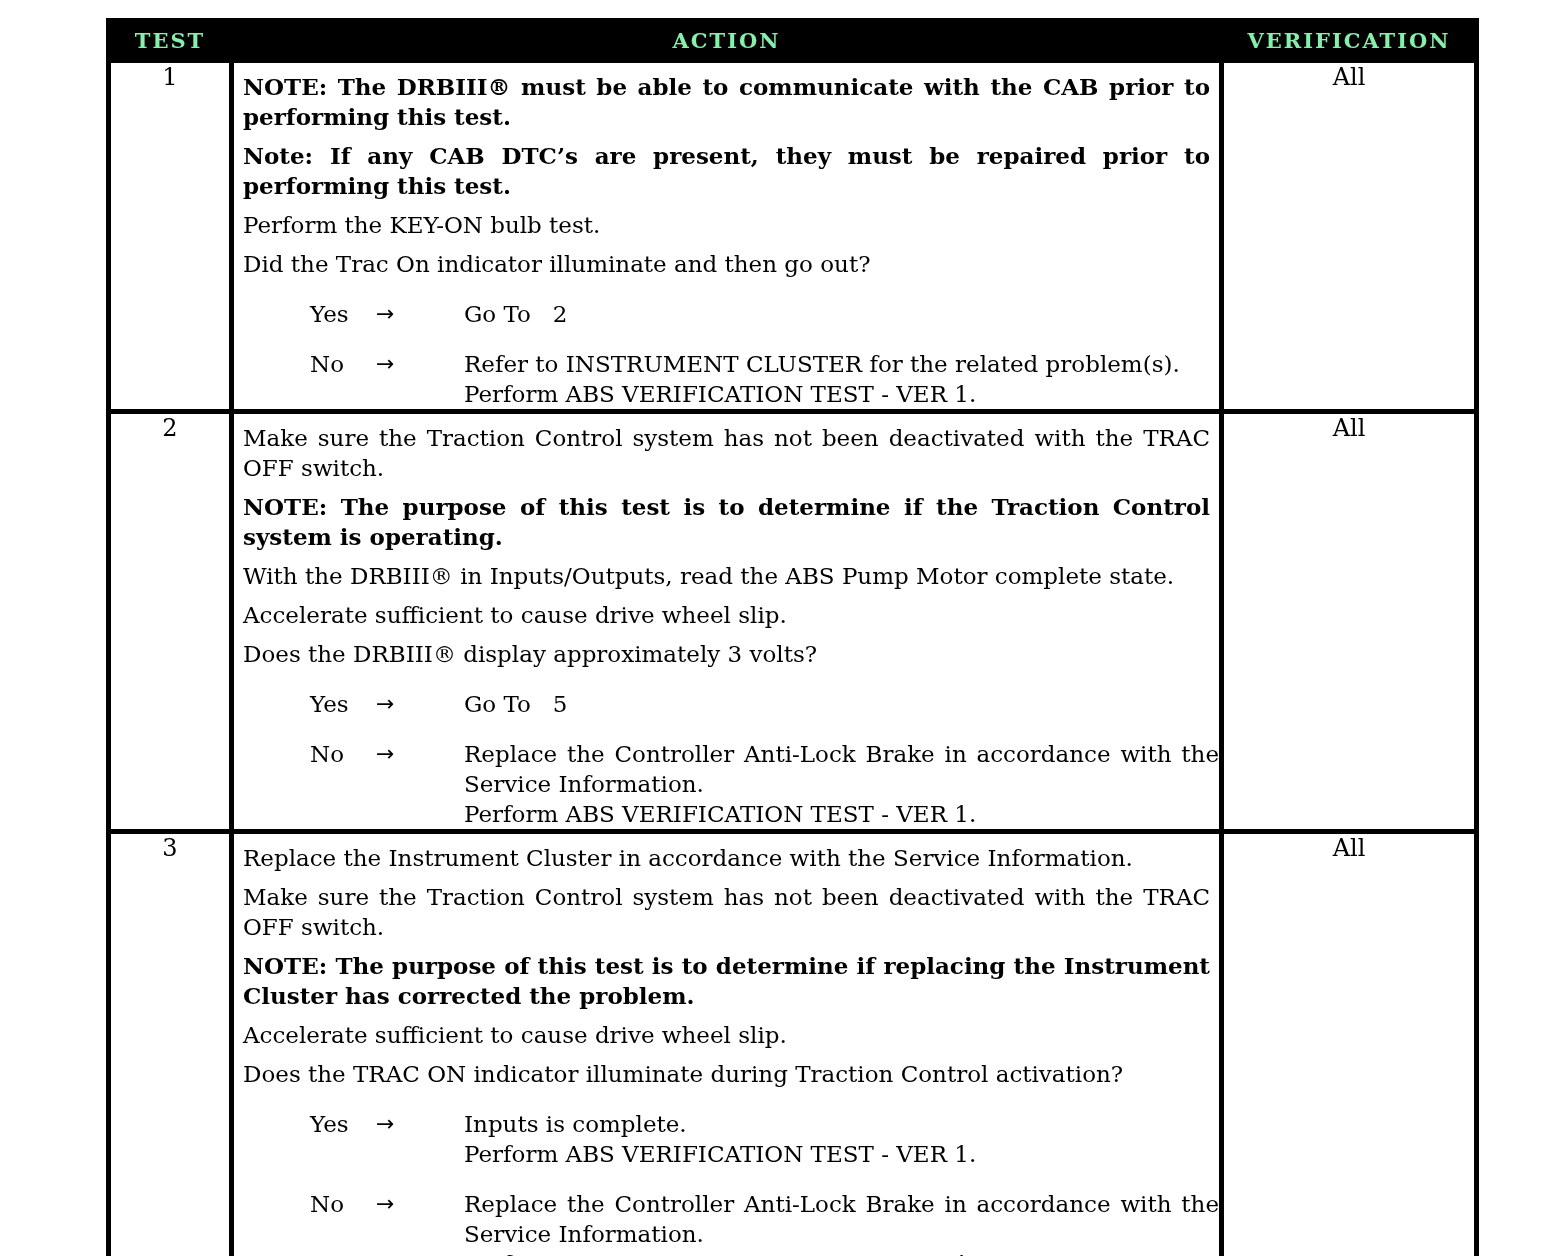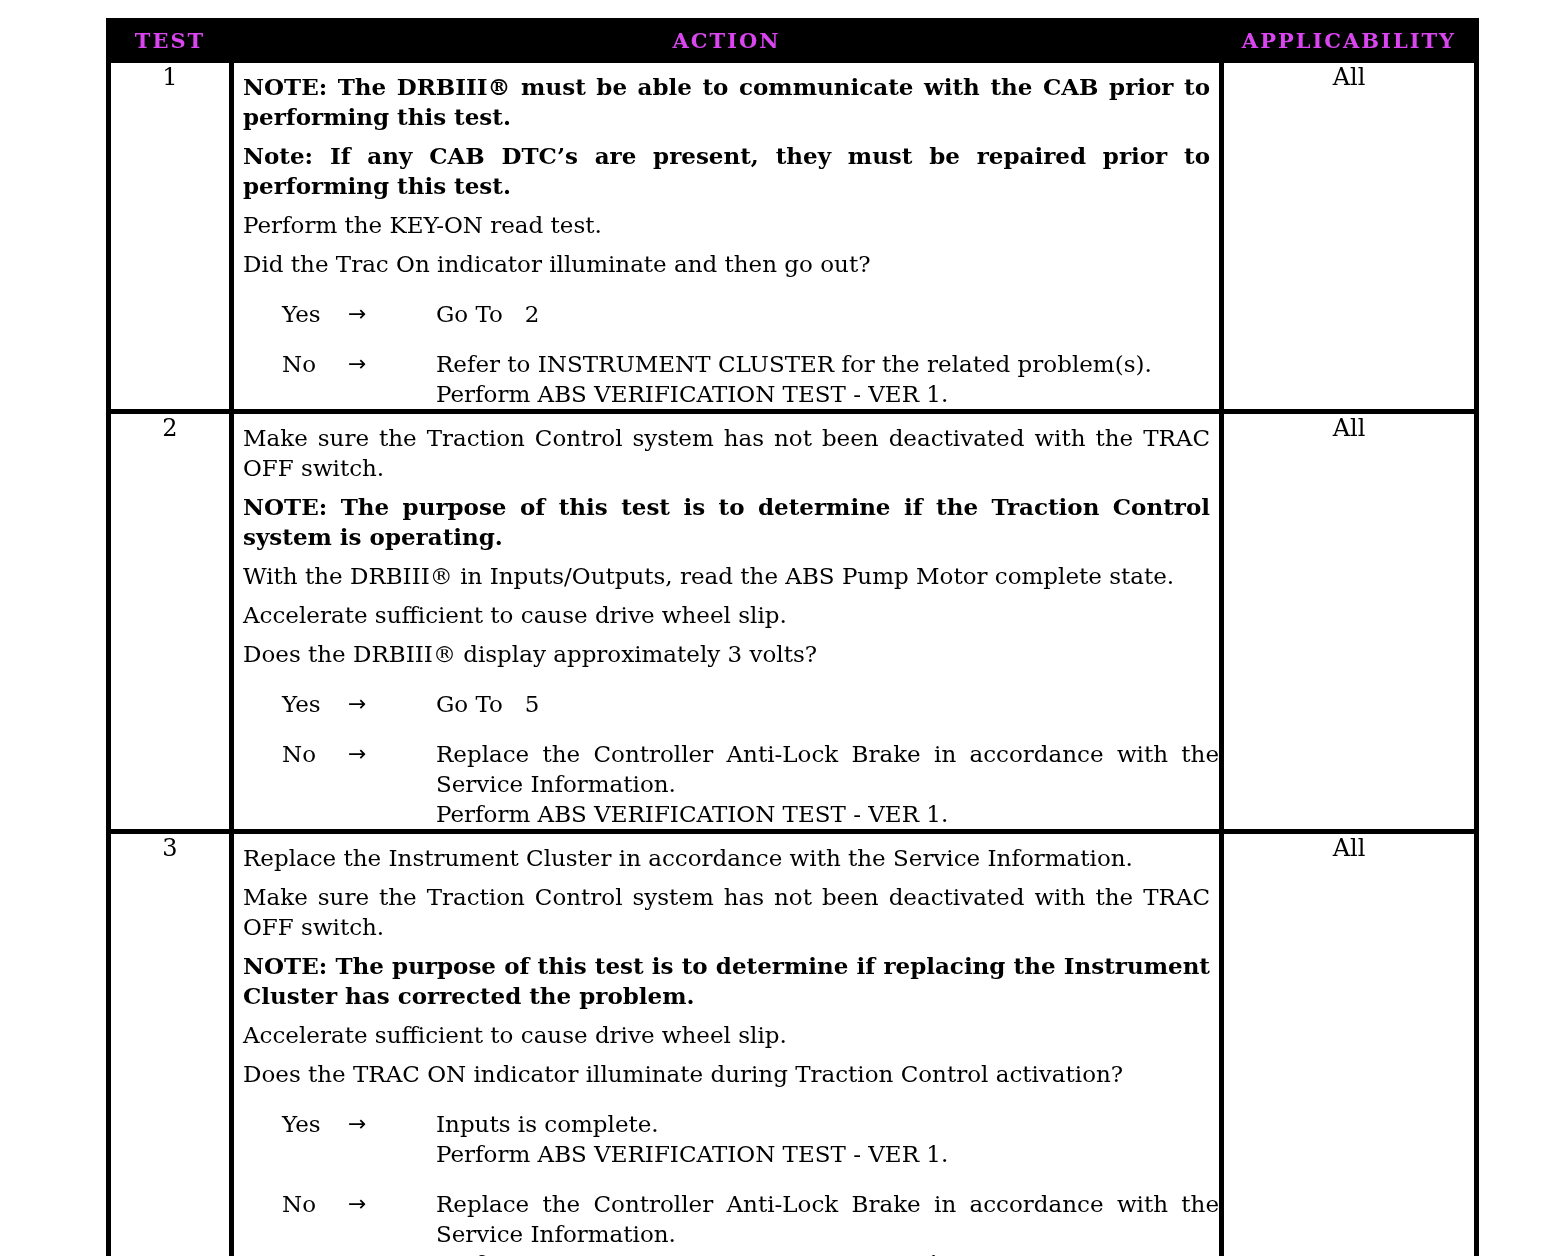--- a/index.html
+++ b/index.html
@@ -21,21 +21,21 @@
     width: 1368px;
   }
   table.diag th, table.diag td {
     border: 5px solid #000000;
     vertical-align: top;
     padding: 0;
   }
   table.diag thead tr { height: 40px; }
   table.diag th {
     background: #000000;
-    color: #d946ef;
+    color: #86efac;
     font-size: 21px;
     font-weight: bold;
     letter-spacing: 2px;
     text-align: center;
     vertical-align: middle;
     font-family: "DejaVu Serif", serif;
   }
   td.test-cell {
     text-align: center;
     font-size: 24px;
@@ -52,21 +52,21 @@
     line-height: 30px;
   }
   .para {
     margin: 9px;
     text-align: justify;
   }
   .para.bold { font-weight: bold; }
   .answer {
     display: flex;
     margin-top: 20px;
-    padding-left: 48px;
+    padding-left: 76px;
   }
   .ans-label { flex: none; width: 66px; }
   .ans-arrow {
     flex: none;
     width: 48px;
     font-family: "DejaVu Sans", sans-serif;
     font-size: 22px;
     letter-spacing: -2px;
   }
   .ans-text { flex: 1; }
@@ -83,31 +83,31 @@
   <table class="diag">
     <colgroup>
       <col style="width:123px">
       <col style="width:990px">
       <col style="width:255px">
     </colgroup>
     <thead>
       <tr>
         <th>TEST</th>
         <th>ACTION</th>
-        <th>APPLICABILITY</th>
+        <th>VERIFICATION</th>
       </tr>
     </thead>
     <tbody>
 
       <tr style="height:328px;">
         <td class="test-cell">1</td>
         <td class="action-cell">
           <p class="para bold">NOTE: The DRBIII® must be able to communicate with the CAB prior to performing this test.</p>
           <p class="para bold">Note: If any CAB DTC’s are present, they must be repaired prior to performing this test.</p>
-          <p class="para">Perform the KEY-ON read test.</p>
+          <p class="para">Perform the KEY-ON bulb test.</p>
           <p class="para">Did the Trac On indicator illuminate and then go out?</p>
           <div class="answer">
             <span class="ans-label">Yes</span>
             <span class="ans-arrow">→</span>
             <div class="ans-text">
               <div class="ans-line">Go To   2</div>
             </div>
           </div>
           <div class="answer">
             <span class="ans-label">No</span>

